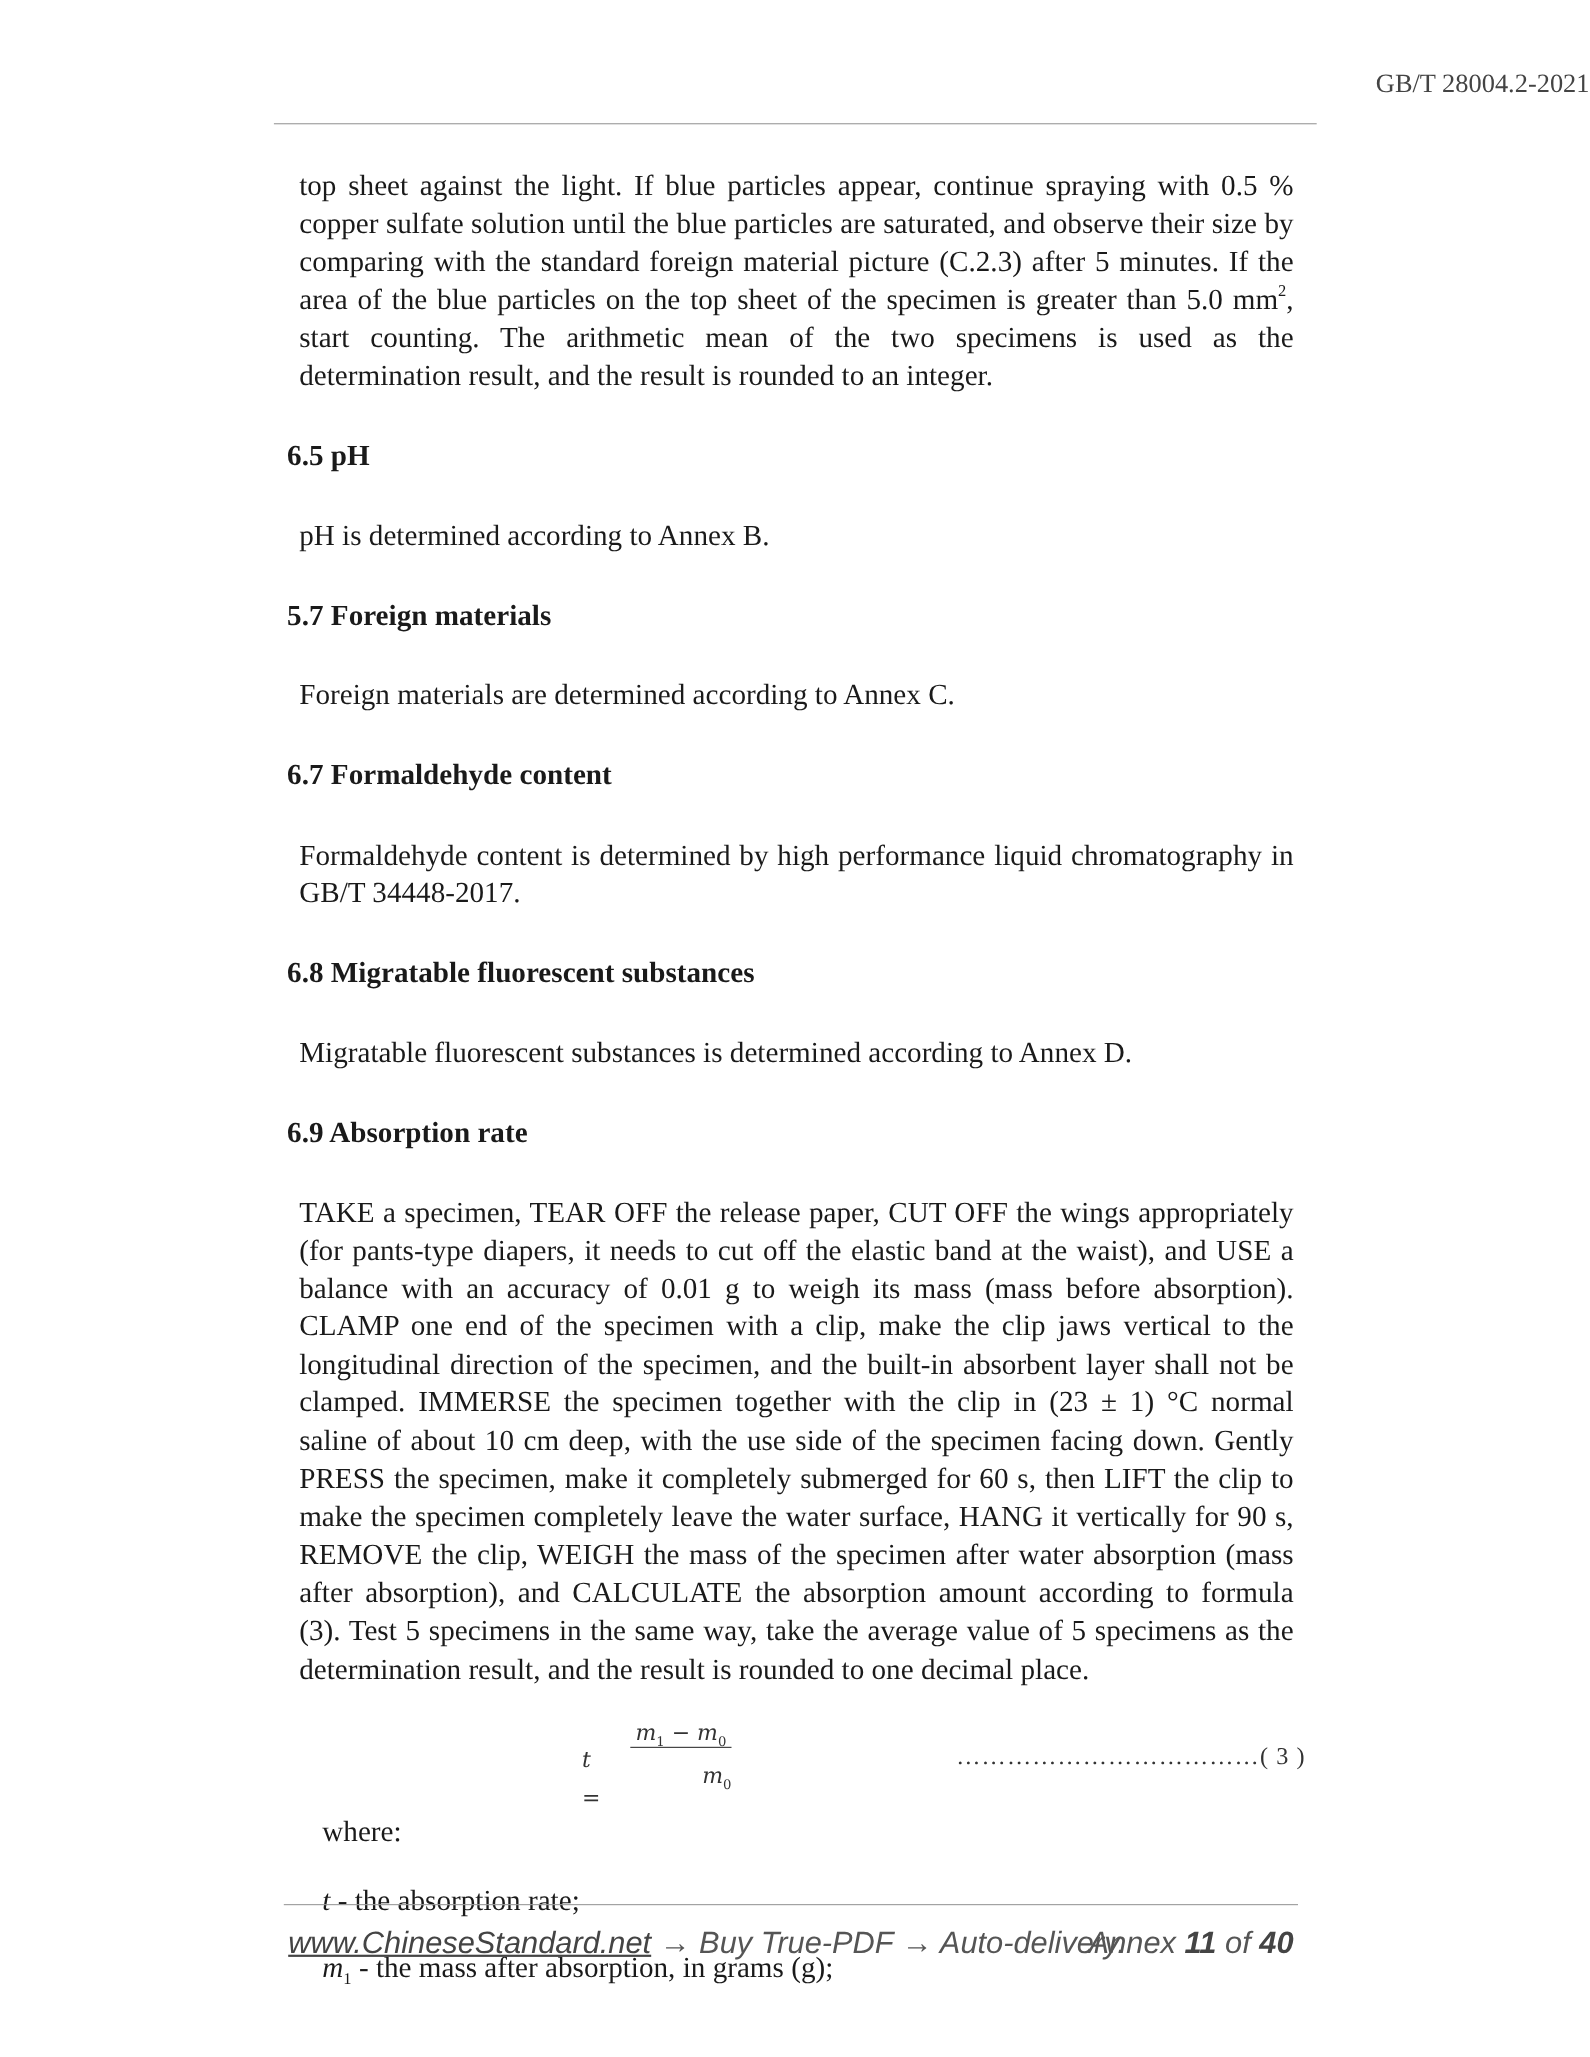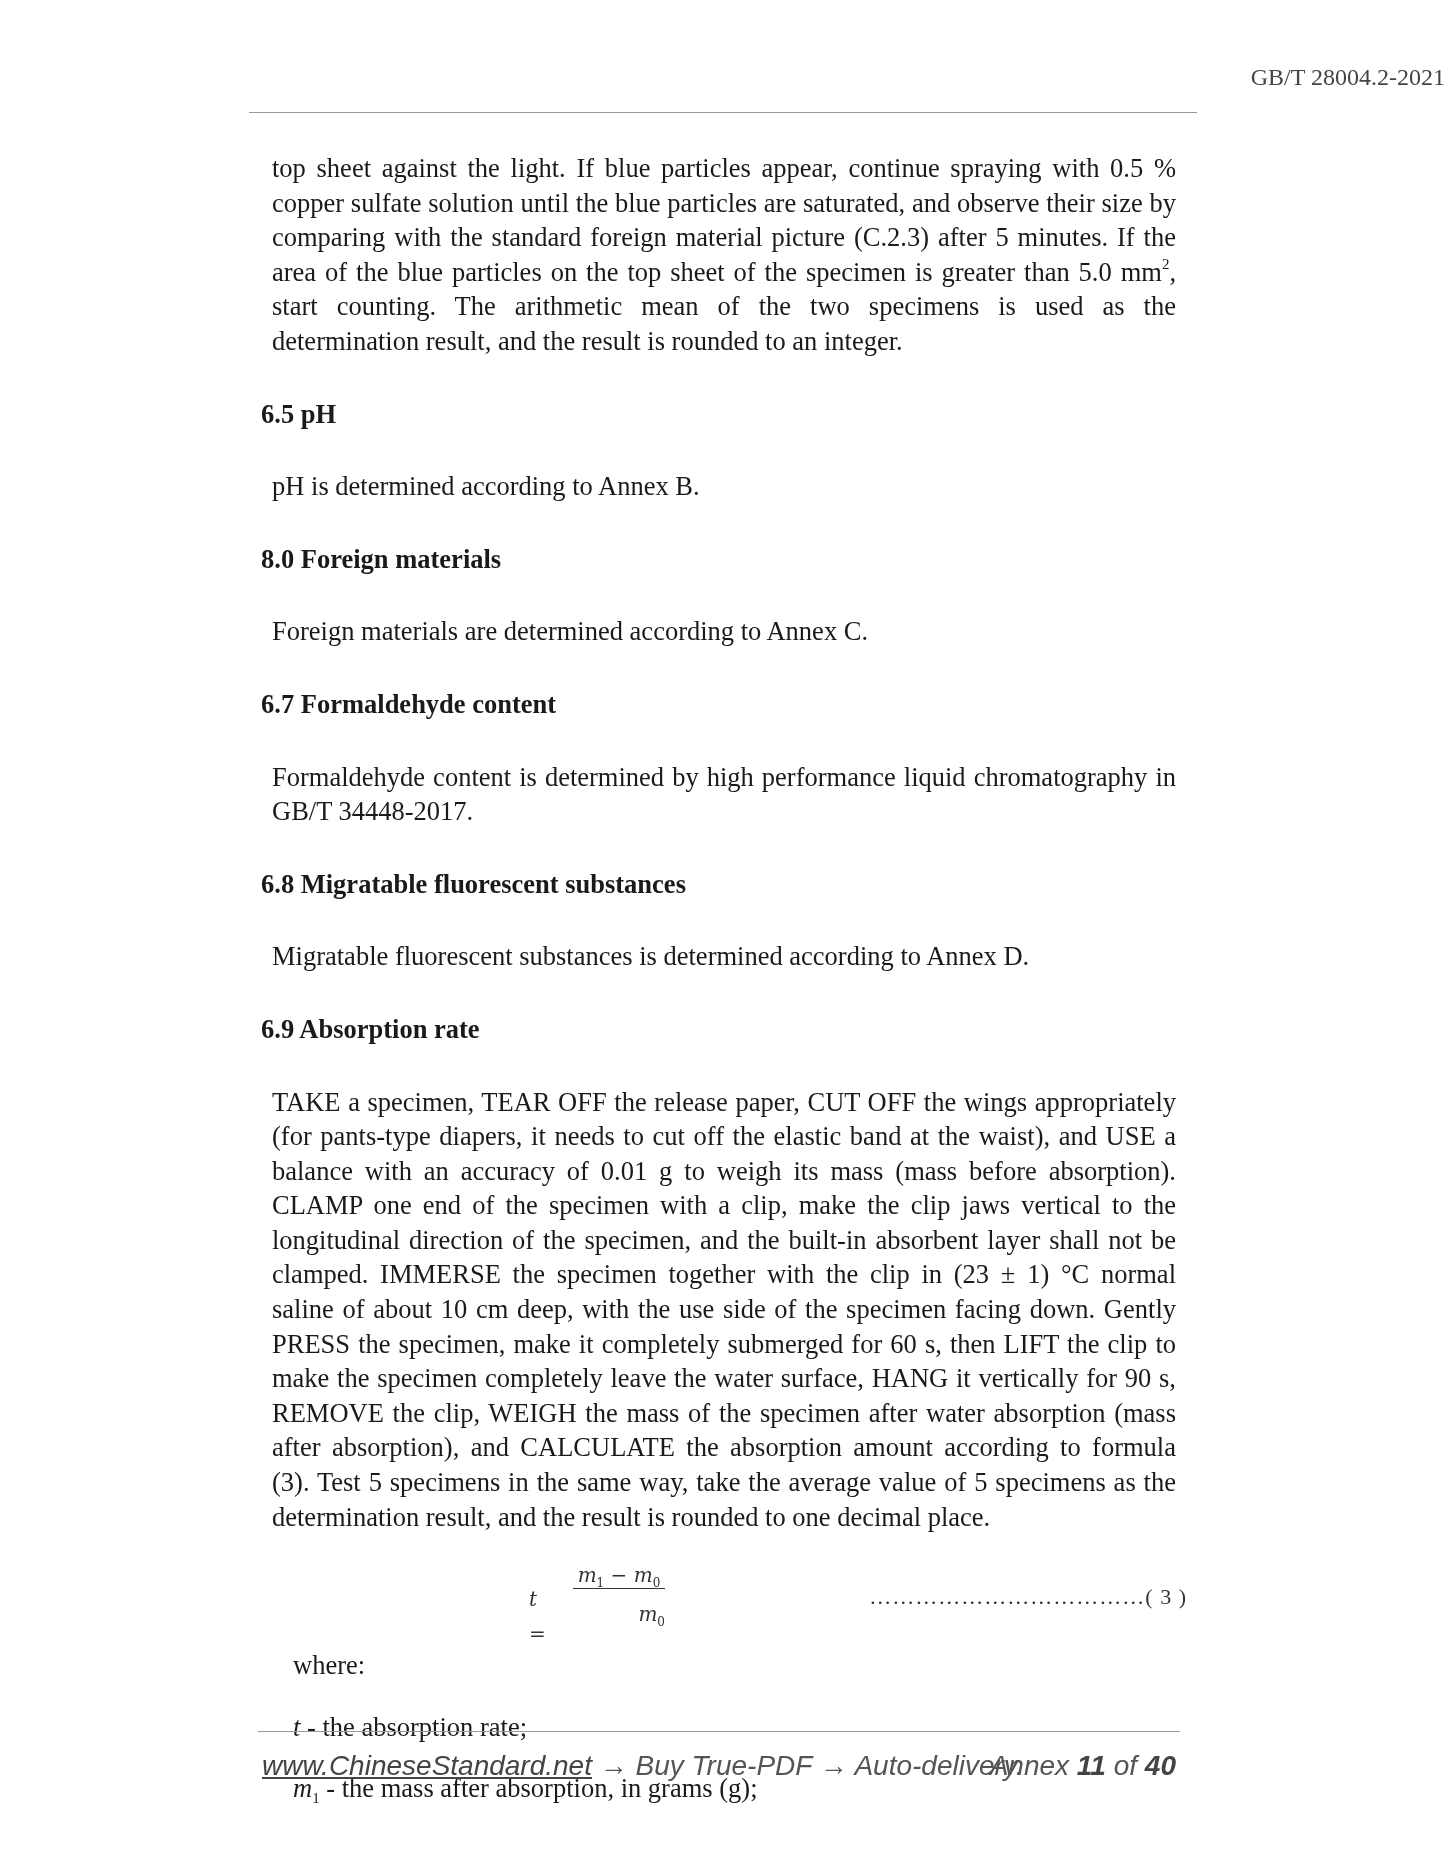--- a/index.html
+++ b/index.html
@@ -43,21 +43,21 @@
 
 <div class="content">
   <p class="para"><span>top sheet against the light. If blue particles appear, continue spraying with 0.5 % copper sulfate solution until the blue particles are saturated, and observe their size by comparing with the standard foreign material picture (C.2.3) after 5 minutes. If the area of the blue particles on the top sheet of the specimen is greater than 5.0 mm</span><sup>2</sup><span>, start counting. The arithmetic mean of the two specimens is used as the determination result, and the result is rounded to an integer.</span></p>
   <div class="gap-a"></div>
 
   <p class="heading">6.5 pH</p>
   <div class="gap-b"></div>
   <p class="para">pH is determined according to Annex B.</p>
   <div class="gap-a"></div>
 
-  <p class="heading">8.0 Foreign materials</p>
+  <p class="heading">5.7 Foreign materials</p>
   <div class="gap-b"></div>
   <p class="para">Foreign materials are determined according to Annex C.</p>
   <div class="gap-a"></div>
 
   <p class="heading">6.7 Formaldehyde content</p>
   <div class="gap-b"></div>
   <p class="para">Formaldehyde content is determined by high performance liquid chromatography in GB/T 34448-2017.</p>
   <div class="gap-a"></div>
 
   <p class="heading">6.8 Migratable fluorescent substances</p>

